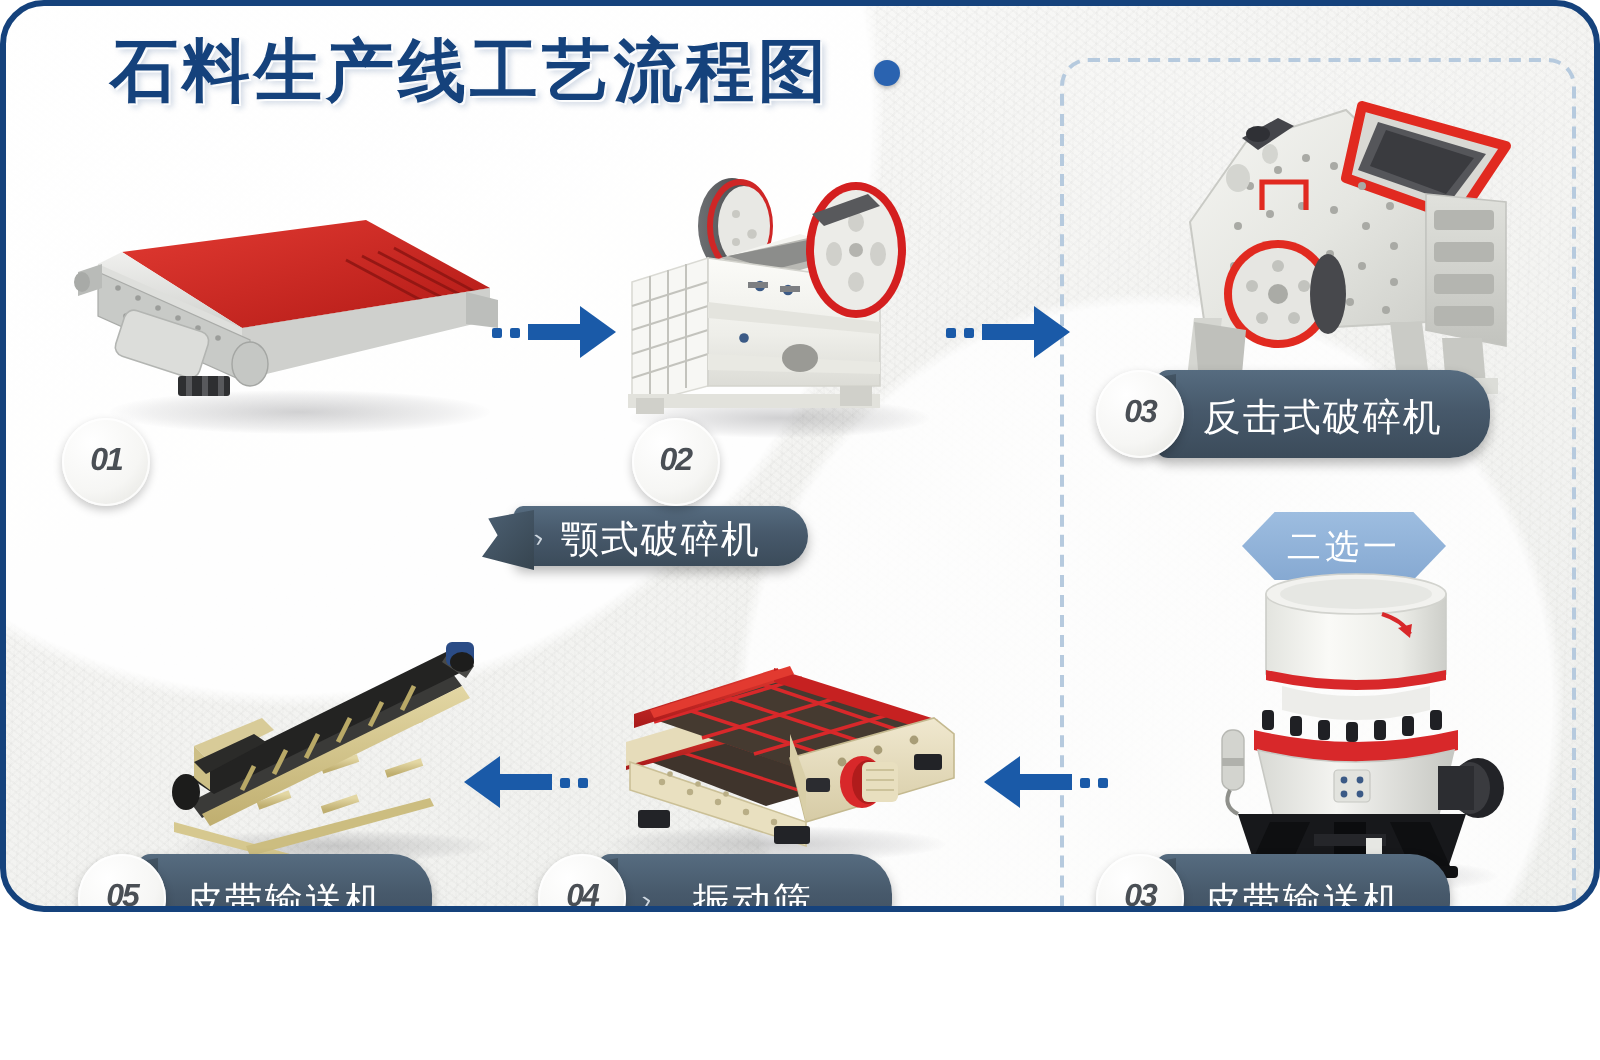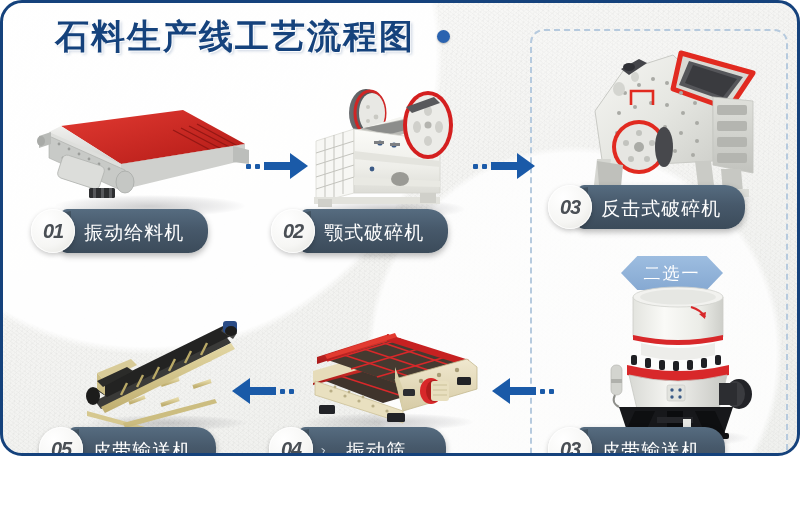--- a/index.html
+++ b/index.html
@@ -40,21 +40,21 @@
     background:rgba(255,255,255,.12);
   }
 
   
   .label-group{position:absolute;height:44px;display:flex;align-items:center;}
   .badge{
     position:relative;z-index:3;width:44px;height:44px;border-radius:50%;
     background:radial-gradient(circle at 34% 28%,#ffffff 0%,#f6f6f4 58%,#e2e2dd 100%);
     box-shadow:0 2px 5px rgba(0,0,0,.22), inset 0 0 0 1px rgba(255,255,255,.8);
     display:flex;align-items:center;justify-content:center;
-    font-size:20px;font-weight:bold;color:#4a4f55;font-style:italic;
+    font-size:16px;font-weight:bold;color:#4a4f55;font-style:italic;
     letter-spacing:-1px;flex:0 0 auto;
   }
   .pill{
     position:relative;z-index:2;margin-left:-14px;height:40px;
     border-radius:6px 20px 20px 6px;
     background:linear-gradient(180deg,#566c80 0%,#47596b 45%,#3b4b5a 100%);
     box-shadow:0 3px 6px rgba(0,0,0,.28);
     display:flex;align-items:center;padding:4px 24px 0 10px;
     color:#ffffff;font-size:19px;letter-spacing:1px;white-space:nowrap;
   }
@@ -564,27 +564,23 @@
 
   <div class="arrow left" style="left:229px;top:375px;">
     <div class="head"></div>
     <div class="shaft" style="width:26px;"></div>
     <div class="dot"></div>
     <div class="dot"></div>
   </div>
 
   <div class="label-group" style="left:28px;top:206px;">
     <div class="badge">01</div>
-    <div class="pill">
-      <span class="chev">›</span>
-      <span>振动给料机</span>
-    </div>
-  </div>
-
-  <div class="label-group" style="left:268px;top:206px;">
+  </div>
+
+  <div class="label-group" style="left:268px;top:206px;flex-direction:column;">
     <div class="badge">02</div>
     <div class="pill">
       <span class="chev">›</span>
       <span>颚式破碎机</span>
     </div>
   </div>
 
   <div class="label-group" style="left:545px;top:182px;">
     <div class="badge">03</div>
     <div class="pill">

